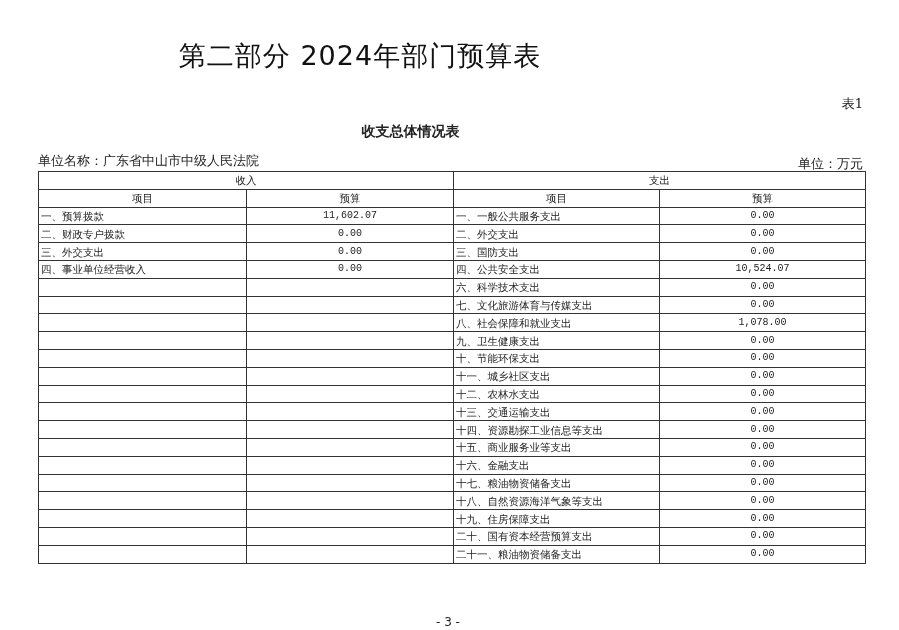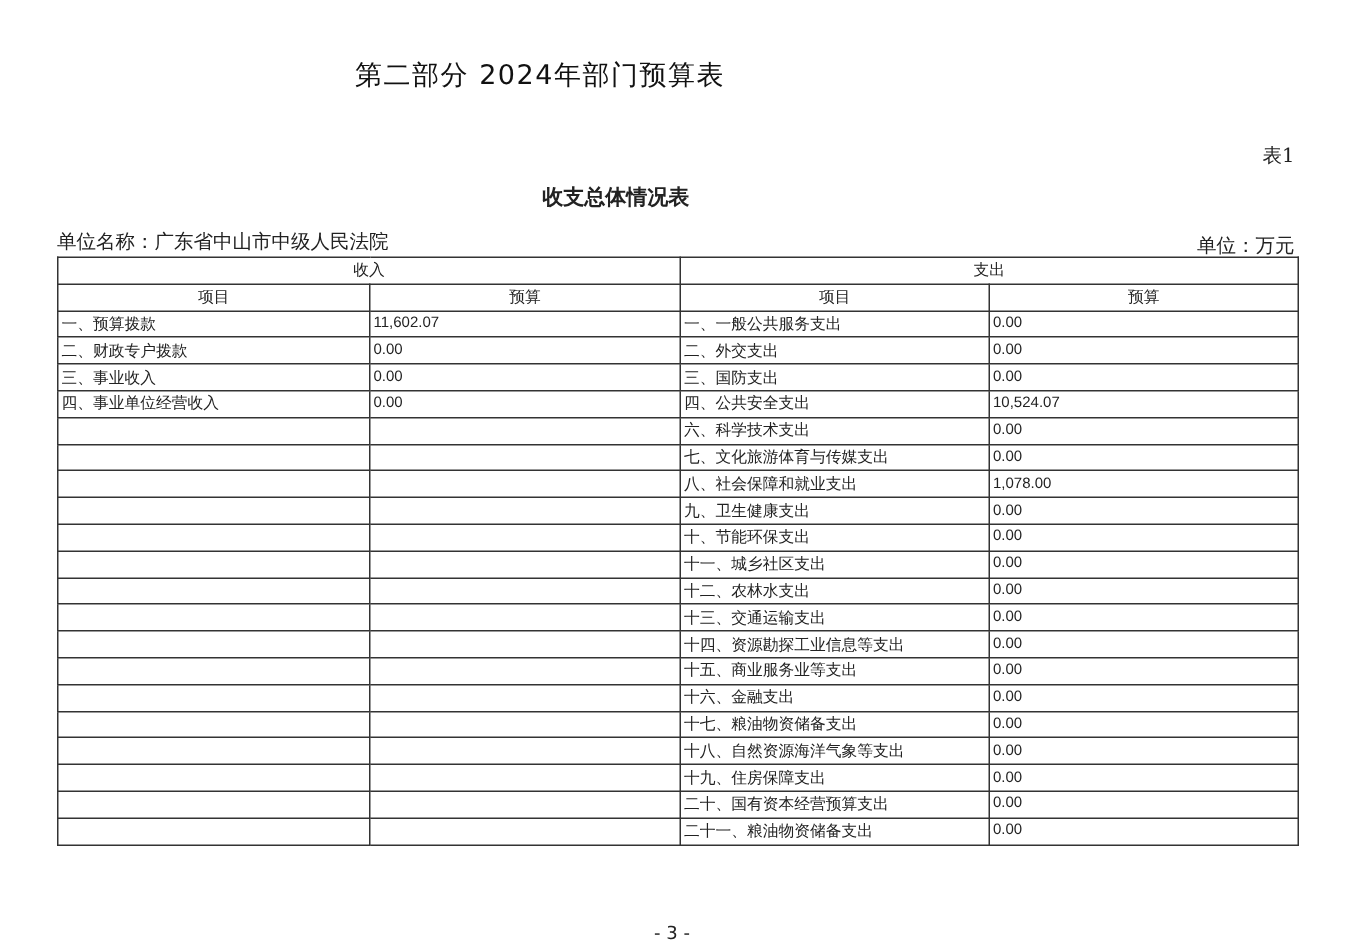--- a/index.html
+++ b/index.html
@@ -3,21 +3,21 @@
 <meta charset="utf-8">
 <style>
   html, body { margin: 0; padding: 0; }
   body {
     width: 899px; height: 630px; background: #ffffff; position: relative; overflow: hidden;
     font-family: "DejaVu Serif", "Liberation Serif", serif; color: #222;
   }
   .main-title {
     position: absolute; top: 38px; left: 0; width: 720px; text-align: center;
     font-family: "DejaVu Sans", "Liberation Sans", sans-serif;
-    font-size: 18px; color: #111; letter-spacing: 1px;
+    font-size: 27px; color: #111; letter-spacing: 1px;
   }
   .table-no {
     position: absolute; top: 95px; right: 36px; font-size: 13px;
   }
   .sub-title {
     position: absolute; top: 123px; left: 0; width: 821px; text-align: center;
     font-size: 14px; font-weight: bold; font-family: "DejaVu Sans", "Liberation Sans", sans-serif;
   }
   .unit-name {
     position: absolute; top: 152px; left: 38px; font-size: 13px;
@@ -29,21 +29,21 @@
     position: absolute; top: 171px; left: 38px; width: 827px;
     border-collapse: collapse; table-layout: fixed;
     font-size: 10.5px;
   }
   table.budget td, table.budget th {
     border: 1px solid #333; height: 16.8px; padding: 0 2px; line-height: 16px;
     font-weight: normal; white-space: nowrap; overflow: hidden;
   }
   table.budget th { text-align: center; }
   td.item { text-align: left; padding-left: 4px; }
-  td.amt { text-align: left; font-family: Liberation Sans, sans-serif; font-size: 10px; padding-right: 1px; margin-left: 20px; }
+  td.amt { text-align: center; font-family: Liberation Mono, monospace; font-size: 10px; padding-right: 1px; margin-left: 20px; }
   td.mid { border-right: 2px solid #222; }
   .page-no {
     position: absolute; top: 615px; left: 436px; font-size: 12px;
     font-family: "DejaVu Sans", "Liberation Sans", sans-serif;
   }
 </style>
 </head>
 <body>
 
 <div class="main-title">第二部分  2024年部门预算表</div>
@@ -78,21 +78,21 @@
         <td class="item">一、一般公共服务支出</td>
         <td class="amt">0.00</td>
       </tr>
       <tr>
         <td class="item">二、财政专户拨款</td>
         <td class="amt mid">0.00</td>
         <td class="item">二、外交支出</td>
         <td class="amt">0.00</td>
       </tr>
       <tr>
-        <td class="item">三、事业收入</td>
+        <td class="item">三、外交支出</td>
         <td class="amt mid">0.00</td>
         <td class="item">三、国防支出</td>
         <td class="amt">0.00</td>
       </tr>
       <tr>
         <td class="item">四、事业单位经营收入</td>
         <td class="amt mid">0.00</td>
         <td class="item">四、公共安全支出</td>
         <td class="amt">10,524.07</td>
       </tr>

